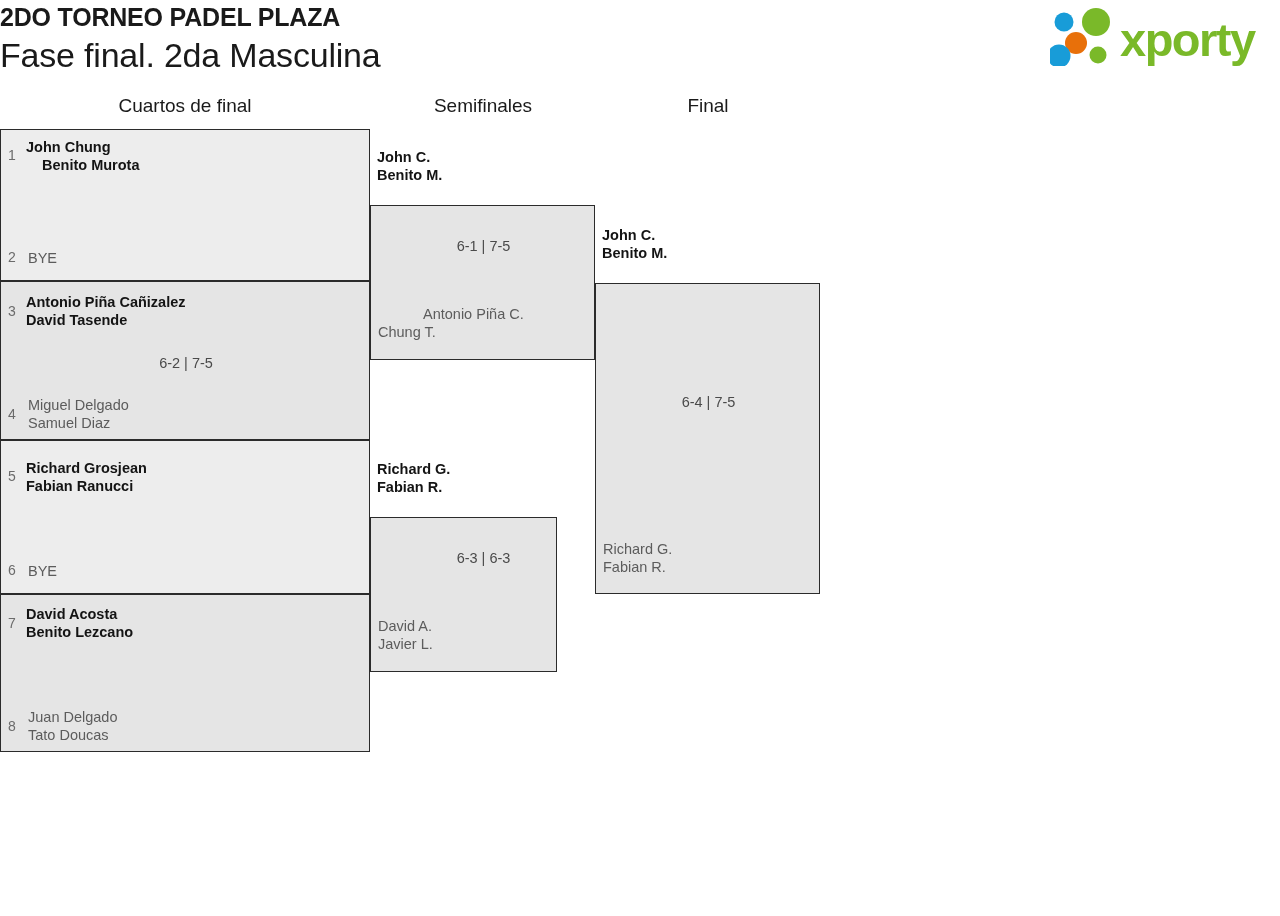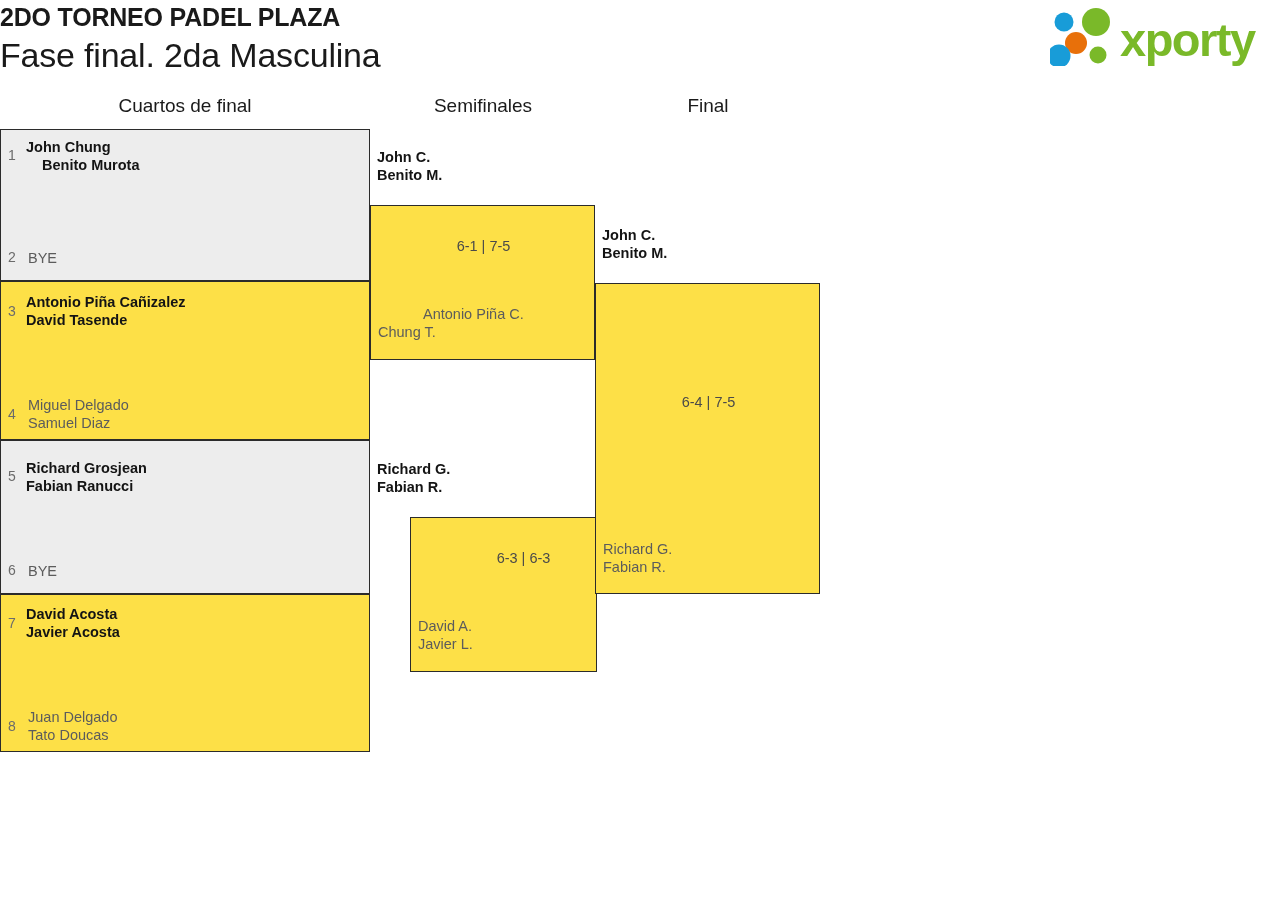--- a/index.html
+++ b/index.html
@@ -35,21 +35,21 @@
     text-align: center; white-space: nowrap;
   }
   .rh-qf { left: 60px;  width: 250px; }
   .rh-sf { left: 358px; width: 250px; }
   .rh-f  { left: 583px; width: 250px; }
 
   
   .box {
     position: absolute;
     border: 1px solid #2b2b2b;
-    background: #fde047;
+    background: #e5e5e5;
   }
   .box.shaded { background: #ededed; }
 
   .seed {
     position: absolute;
     font-size: 14px; color: #6b6b6b;
     width: 22px; text-align: center;
   }
   .team {
     position: absolute;
@@ -97,57 +97,58 @@
     <div class="score" style="left:0px; top:66px; width:370px;"></div>
     <div class="seed" style="left:0px; top:119px;">2</div>
     <div class="team bye" style="left:27px; top:119px;">BYE</div>
     <div class="team bye" style="left:27px; top:137px;"></div>
   </div>
 
   <div class="box" style="left:0px; top:281px; width:370px; height:159px;">
     <div class="seed" style="left:0px; top:21px;">3</div>
     <div class="team win" style="left:25px; top:11px;">Antonio Piña Cañizalez</div>
     <div class="team win" style="left:25px; top:29px;">David Tasende</div>
+    <div class="score" style="left:0px; top:73px; width:370px;">6-2 | 7-5</div>
     <div class="seed" style="left:0px; top:124px;">4</div>
     <div class="team lose" style="left:27px; top:114px;">Miguel Delgado</div>
     <div class="team lose" style="left:27px; top:132px;">Samuel Diaz</div>
   </div>
 
   <div class="box shaded" style="left:0px; top:440px; width:370px; height:154px;">
     <div class="seed" style="left:0px; top:27px;">5</div>
     <div class="team win" style="left:25px; top:18px;">Richard Grosjean</div>
     <div class="team win" style="left:25px; top:36px;">Fabian Ranucci</div>
     <div class="score" style="left:0px; top:73px; width:370px;"></div>
     <div class="seed" style="left:0px; top:121px;">6</div>
     <div class="team bye" style="left:27px; top:121px;">BYE</div>
     <div class="team bye" style="left:27px; top:139px;"></div>
   </div>
 
   <div class="box" style="left:0px; top:594px; width:370px; height:158px;">
     <div class="seed" style="left:0px; top:20px;">7</div>
     <div class="team win" style="left:25px; top:10px;">David Acosta</div>
-    <div class="team win" style="left:25px; top:28px;">Javier Acosta</div>
+    <div class="team win" style="left:25px; top:28px;">Benito Lezcano</div>
     <div class="seed" style="left:0px; top:123px;">8</div>
     <div class="team lose" style="left:27px; top:113px;">Juan Delgado</div>
     <div class="team lose" style="left:27px; top:131px;">Tato Doucas</div>
   </div>
 
   <div class="team win" style="left:377px; top:148px;">John C.</div>
   <div class="team win" style="left:377px; top:166px;">Benito M.</div>
 
   <div class="box" style="left:370px; top:205px; width:225px; height:155px;">
     <div class="score" style="left:0px; top:32px; width:225px;">6-1 | 7-5</div>
     <div class="team lose" style="left:7px; top:99px;margin-left:45px;">Antonio Piña C.</div>
     <div class="team lose" style="left:7px; top:117px;">Chung T.</div>
   </div>
 
   <div class="team win" style="left:377px; top:460px;">Richard G.</div>
   <div class="team win" style="left:377px; top:478px;">Fabian R.</div>
 
-  <div class="box" style="left:370px; top:517px; width:187px; height:155px;margin-left:40px;">
+  <div class="box" style="left:370px; top:517px; width:187px; height:155px;">
     <div class="score" style="left:0px; top:32px; width:225px;">6-3 | 6-3</div>
     <div class="team lose" style="left:7px; top:99px;text-align:center;">David A.</div>
     <div class="team lose" style="left:7px; top:117px;">Javier L.</div>
   </div>
 
   <div class="team win" style="left:602px; top:226px;">John C.</div>
   <div class="team win" style="left:602px; top:244px;">Benito M.</div>
 
   <div class="box" style="left:595px; top:283px; width:225px; height:311px;">
     <div class="score" style="left:0px; top:110px; width:225px;">6-4 | 7-5</div>

